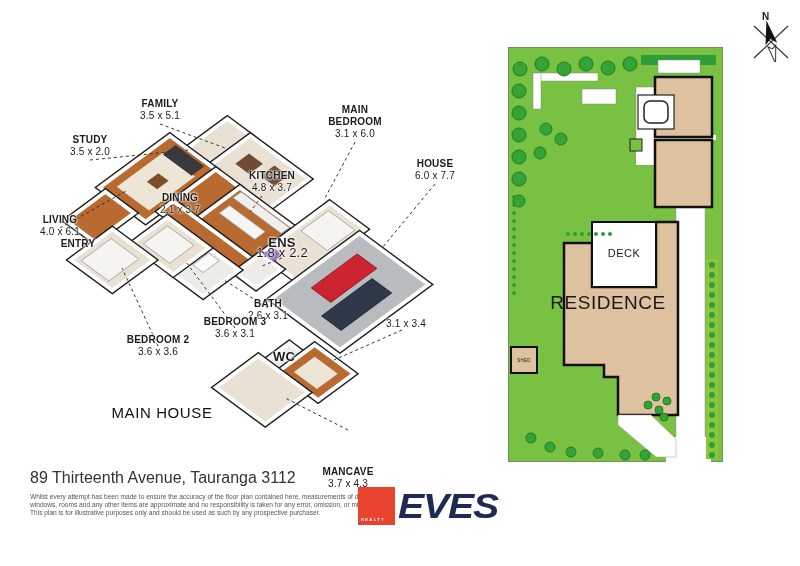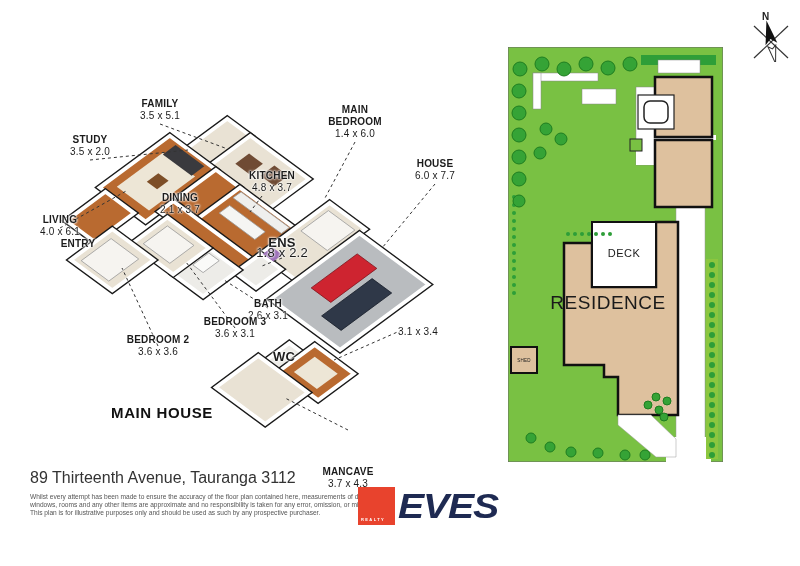--- a/index.html
+++ b/index.html
@@ -7,21 +7,21 @@
        font-family:"Liberation Sans", sans-serif;}
   #floorplan{position:absolute;left:10px;top:0;width:480px;height:465px;}
   #fp-svg{position:absolute;left:0;top:0;}
   .fl{position:absolute;transform:translate(-50%,0);text-align:center;
       font-size:10px;line-height:12px;color:#1b1b1b;font-weight:700;
       white-space:nowrap;letter-spacing:.2px;
       text-shadow:0 0 2px #fff,0 0 2px #fff,0 0 3px #fff;}
   .fl .dims{font-weight:400;}
   .fl.small{font-size:13px;line-height:10px;}
   .fp-title{position:absolute;transform:translate(-50%,0);font-size:15px;
-      font-weight:700;letter-spacing:.6px;color:#111;}
+      font-weight:400;letter-spacing:.6px;color:#111;}
   #siteplan{position:absolute;left:508px;top:47px;width:215px;height:415px;}
   #north{position:absolute;left:742px;top:6px;width:54px;height:56px;}
   #address{position:absolute;left:30px;top:469px;font-size:16px;color:#333;}
   #disclaimer{position:absolute;left:30px;top:493px;font-size:6.6px;
       line-height:8.2px;color:#555;}
   #logo{position:absolute;left:358px;top:487px;display:flex;align-items:stretch;height:38px;}
   #logo .sq{width:37px;height:38px;background:#E8432D;position:relative;}
   #logo .sq span{position:absolute;left:3px;bottom:3px;font-size:4px;color:#fff;
       letter-spacing:1.4px;font-weight:700;}
   #logo .word{font-size:35px;font-weight:700;font-style:italic;color:#1E2A52;
@@ -98,21 +98,21 @@
         <div>FAMILY</div>
         <div class="dims">3.5 x 5.1</div>
       </div>
       <div class="fl" style="left: 80px; top: 134px;">
         <div>STUDY</div>
         <div class="dims">3.5 x 2.0</div>
       </div>
       <div class="fl" style="left: 345px; top: 104px;">
         <div>MAIN</div>
         <div>BEDROOM</div>
-        <div class="dims">1.4 x 6.0</div>
+        <div class="dims">3.1 x 6.0</div>
       </div>
       <div class="fl" style="left: 425px; top: 158px;">
         <div>HOUSE</div>
         <div class="dims">6.0 x 7.7</div>
       </div>
       <div class="fl" style="left: 252px; top: 170px; padding-left: 20px;">
         <div>KITCHEN</div>
         <div class="dims">4.8 x 3.7</div>
       </div>
       <div class="fl" style="left: 170px; top: 192px;">
@@ -124,21 +124,21 @@
         <div class="dims">4.0 x 6.1</div>
       </div>
       <div class="fl small" style="left: 272px; top: 238px;">
         <div>ENS</div>
         <div class="dims">1.8 x 2.2</div>
       </div>
       <div class="fl" style="left: 258px; top: 298px;">
         <div>BATH</div>
         <div class="dims">2.6 x 3.1</div>
       </div>
-      <div class="fl" style="left: 396px; top: 326px; margin-left: 12px;">
+      <div class="fl" style="left: 396px; top: 318px;">
         <div class="dims">3.1 x 3.4</div>
       </div>
       <div class="fl small" style="left: 274px; top: 352px;">
         <div>WC</div>
       </div>
       <div class="fl" style="left: 68px; top: 238px;">
         <div>ENTRY</div>
       </div>
       <div class="fl" style="left: 225px; top: 316px;">
         <div>BEDROOM 3</div>

